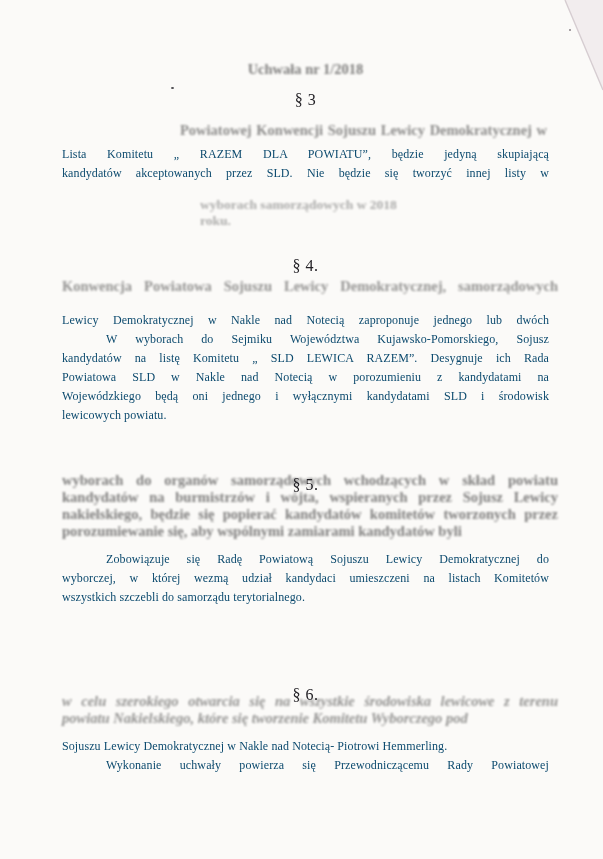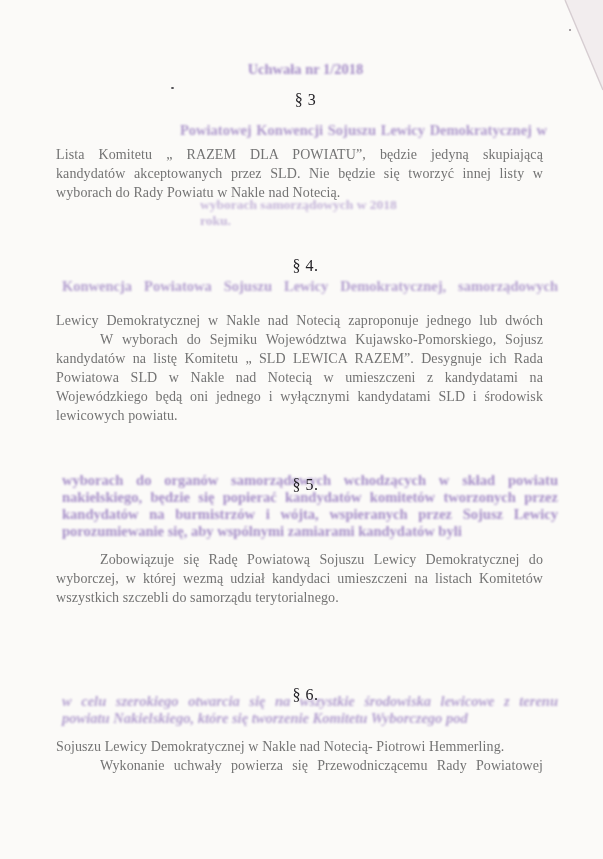--- a/index.html
+++ b/index.html
@@ -12,25 +12,25 @@
     position: relative;
     width: 603px;
     height: 859px;
     background: #fbfaf8;
     overflow: hidden;
     color: #232126;
   }
   
   .para {
     position: absolute;
-    left: 56px;
+    left: 62px;
     width: 487px;
-    font-size: 14px;
+    font-size: 12px;
     line-height: 19px;
-    color: #737373;
+    color: #0c4a6e;
     letter-spacing: 0.1px;
   }
   .tline {
     text-align: justify;
     text-align-last: justify;
     white-space: normal;
     height: 19px;
     overflow: visible;
   }
   .tline-last {
@@ -46,21 +46,21 @@
     text-align: center;
     font-size: 16px;
     color: #232126;
     letter-spacing: 0.5px;
   }
   
   .ghost {
     position: absolute;
     font-size: 14.5px;
     font-weight: 600;
-    color: #4c1d95;
+    color: #000000;
     filter: blur(0.8px);
     pointer-events: none;
   }
   .ghost-justify {
     text-align: justify;
     text-align-last: justify;
   }
   .ghost-block {
     line-height: 17px;
   }
@@ -96,43 +96,42 @@
 
 
   <div class="ghost" style="left:200px; top:197px; width:220px; font-size:13.5px; opacity:0.32;">wyborach samorządowych w 2018 roku.</div>
 
   <div class="ghost ghost-block ghost-justify" style="left:62px; top:278px; width:496px; opacity:0.42;">
       <div class="tline tline-first">Konwencja Powiatowa Sojuszu Lewicy Demokratycznej, samorządowych</div>
     </div>
 
   <div class="ghost ghost-block ghost-justify" style="left:62px; top:472px; width:496px; opacity:0.5;">
       <div class="tline tline-first">wyborach do organów samorządowych wchodzących w skład powiatu</div>
+      <div class="tline">kandydatów na burmistrzów i wójta, wspieranych przez Sojusz Lewicy</div>
       <div class="tline">nakielskiego, będzie się popierać kandydatów komitetów tworzonych przez</div>
-      <div class="tline">kandydatów na burmistrzów i wójta, wspieranych przez Sojusz Lewicy</div>
       <div class="tline tline-last">porozumiewanie się, aby wspólnymi zamiarami kandydatów byli</div>
     </div>
 
   <div class="ghost ghost-block ghost-justify" style="left:62px; top:693px; width:496px; opacity:0.42;font-style:italic;">
       <div class="tline tline-first">w celu szerokiego otwarcia się na wszystkie środowiska lewicowe z terenu</div>
       <div class="tline tline-last">powiatu Nakielskiego, które się tworzenie Komitetu Wyborczego pod</div>
     </div>
 
   <div class="heading" style="top:91px;">§ 3</div>
   <div class="para" style="top:145px;">
       <div class="tline tline-first">Lista Komitetu „ RAZEM DLA POWIATU”, będzie jedyną skupiającą</div>
       <div class="tline">kandydatów akceptowanych przez SLD. Nie będzie się tworzyć innej listy w</div>
-      <div class="tline tline-last">wyborach do Rady Powiatu w Nakle nad Notecią.</div>
     </div>
 
   <div class="heading" style="top:257px;">§ 4.</div>
   <div class="para indented" style="top:311px;">
       <div class="tline">Lewicy Demokratycznej w Nakle nad Notecią zaproponuje jednego lub dwóch</div>
       <div class="tline tline-first">W wyborach do Sejmiku Województwa Kujawsko-Pomorskiego, Sojusz</div>
       <div class="tline">kandydatów na listę Komitetu „ SLD LEWICA RAZEM”. Desygnuje ich Rada</div>
-      <div class="tline">Powiatowa SLD w Nakle nad Notecią w umieszczeni z kandydatami na</div>
+      <div class="tline">Powiatowa SLD w Nakle nad Notecią w porozumieniu z kandydatami na</div>
       <div class="tline">Wojewódzkiego będą oni jednego i wyłącznymi kandydatami SLD i środowisk</div>
       <div class="tline tline-last">lewicowych powiatu.</div>
     </div>
 
   <div class="heading" style="top:476px;">§ 5.</div>
   <div class="para indented" style="top:550px;">
       <div class="tline tline-first">Zobowiązuje się Radę Powiatową Sojuszu Lewicy Demokratycznej do</div>
       <div class="tline">wyborczej, w której wezmą udział kandydaci umieszczeni na listach Komitetów</div>
       <div class="tline tline-last">wszystkich szczebli do samorządu terytorialnego.</div>
     </div>

